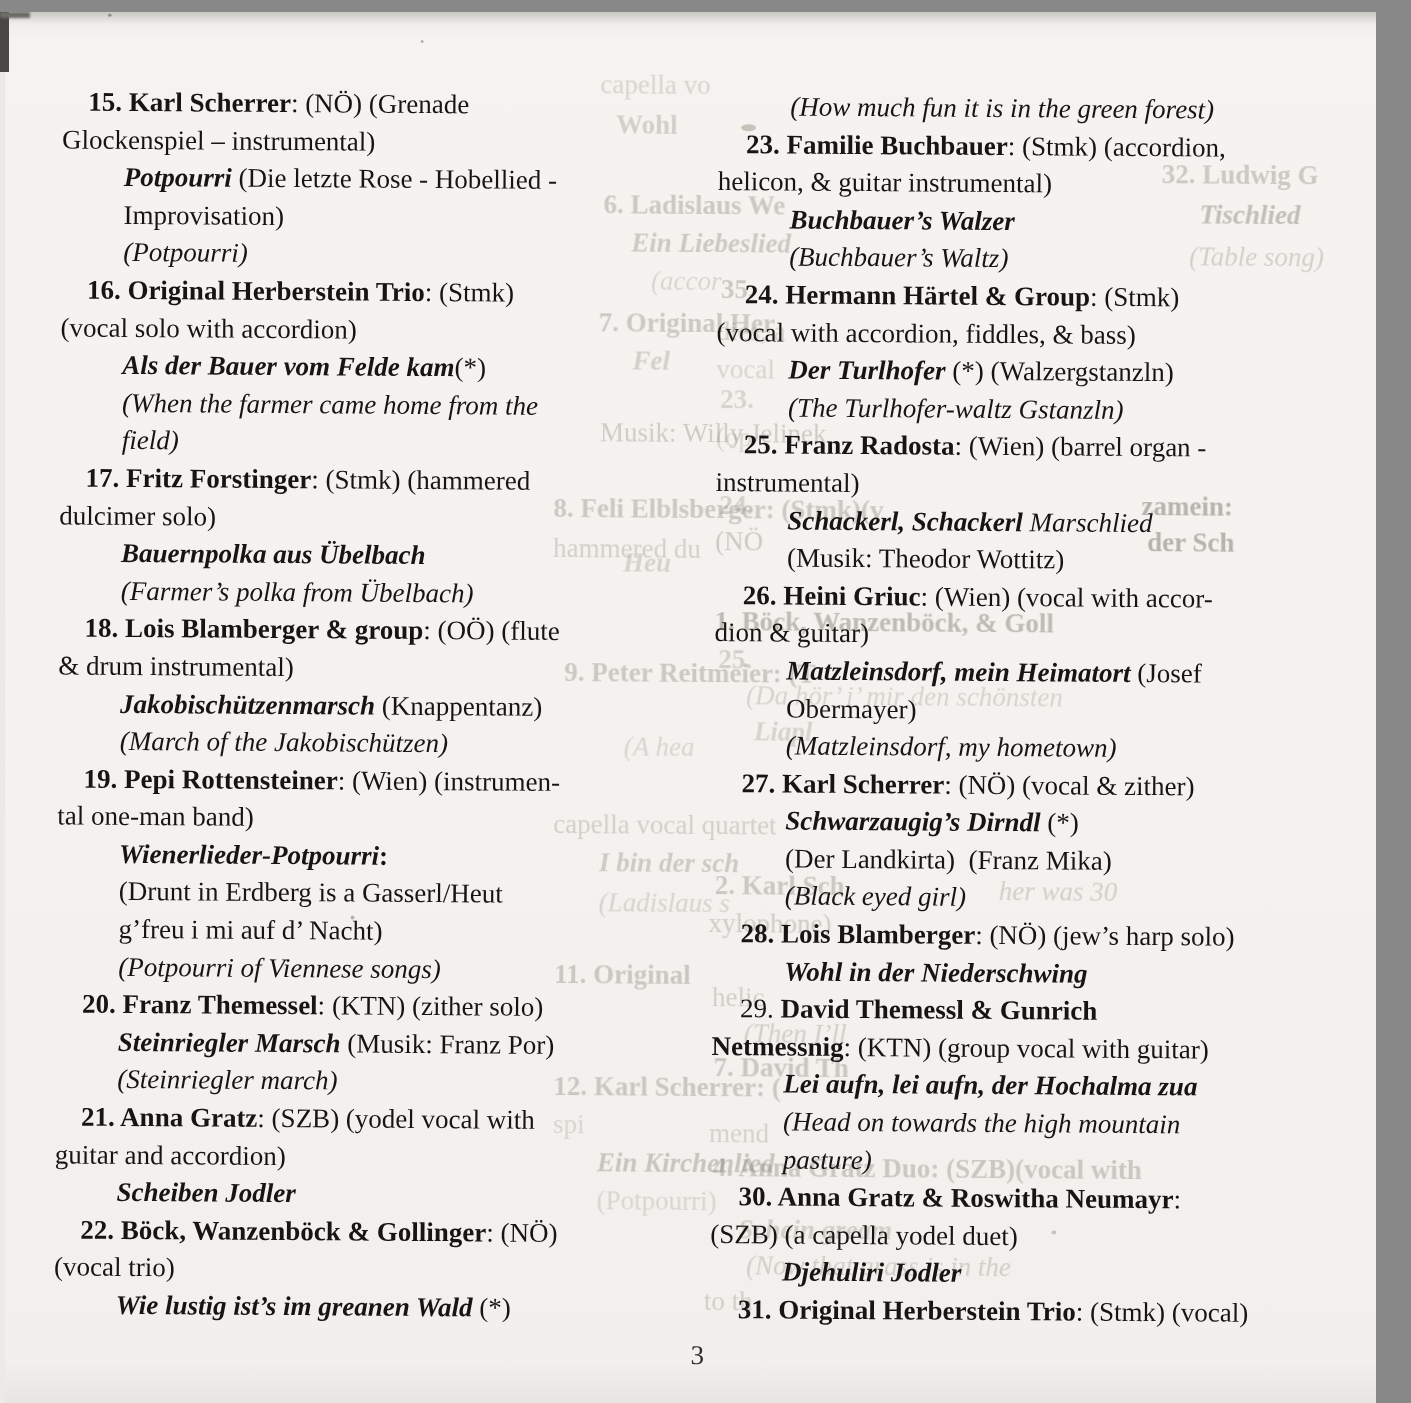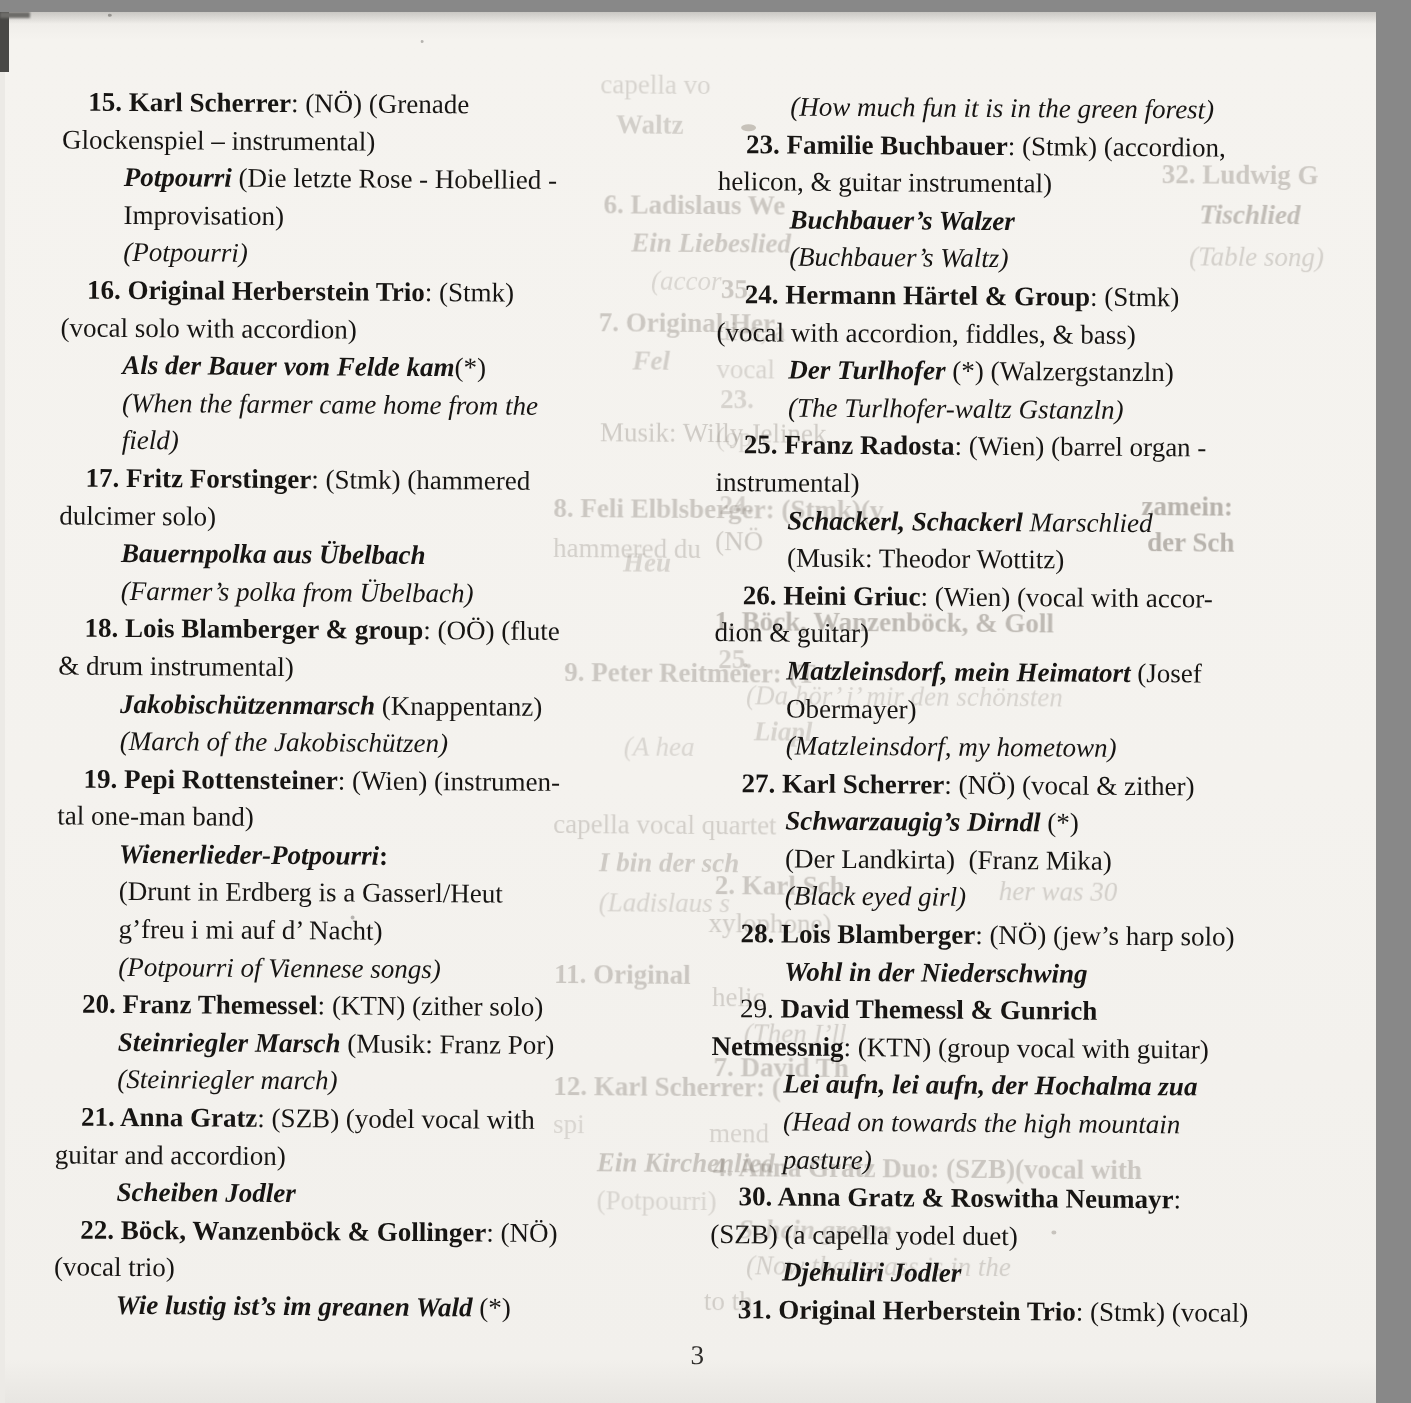--- a/index.html
+++ b/index.html
@@ -52,21 +52,21 @@
   #corner-mark{left:0;top:0;width:9px;height:60px;background:#494846;filter:blur(.6px);}
   #corner-mark-top{left:0;top:0;width:30px;height:6px;background:#6d6c69;filter:blur(.8px);}
 </style>
 </head>
 <body>
 
 <div id="page">
   <div id="content">
     <div id="ghost-layer">
         <span class="ghost st-r" style="left: 596px; top: 58px; opacity: 0.22;">capella vo</span>
-        <span class="ghost st-b" style="left: 612px; top: 98px; opacity: 0.25;">Waltz</span>
+        <span class="ghost st-b" style="left: 612px; top: 98px; opacity: 0.25;">Wohl</span>
         <span class="ghost st-b" style="left: 600px; top: 178px; opacity: 0.3;">6. Ladislaus We</span>
         <span class="ghost st-bi" style="left: 628px; top: 216px; opacity: 0.3;">Ein Liebeslied</span>
         <span class="ghost st-i" style="left: 648px; top: 254px; opacity: 0.2;">(accor</span>
         <span class="ghost st-b" style="left: 596px; top: 296px; opacity: 0.3;">7. Original Her</span>
         <span class="ghost st-bi" style="left: 630px; top: 334px; opacity: 0.25;">Fel</span>
         <span class="ghost st-r" style="left: 598px; top: 406px; opacity: 0.28;">Musik: Willy Jelinek</span>
         <span class="ghost st-b" style="left: 552px; top: 482px; opacity: 0.3;">8. Feli Elblsberger: (Stmk)(v</span>
         <span class="ghost st-r" style="left: 552px; top: 522px; opacity: 0.25;">hammered du</span>
         <span class="ghost st-bi" style="left: 622px; top: 536px; opacity: 0.22;">Heu</span>
         <span class="ghost st-b" style="left: 564px; top: 646px; opacity: 0.3;">9. Peter Reitmeier: (T</span>

